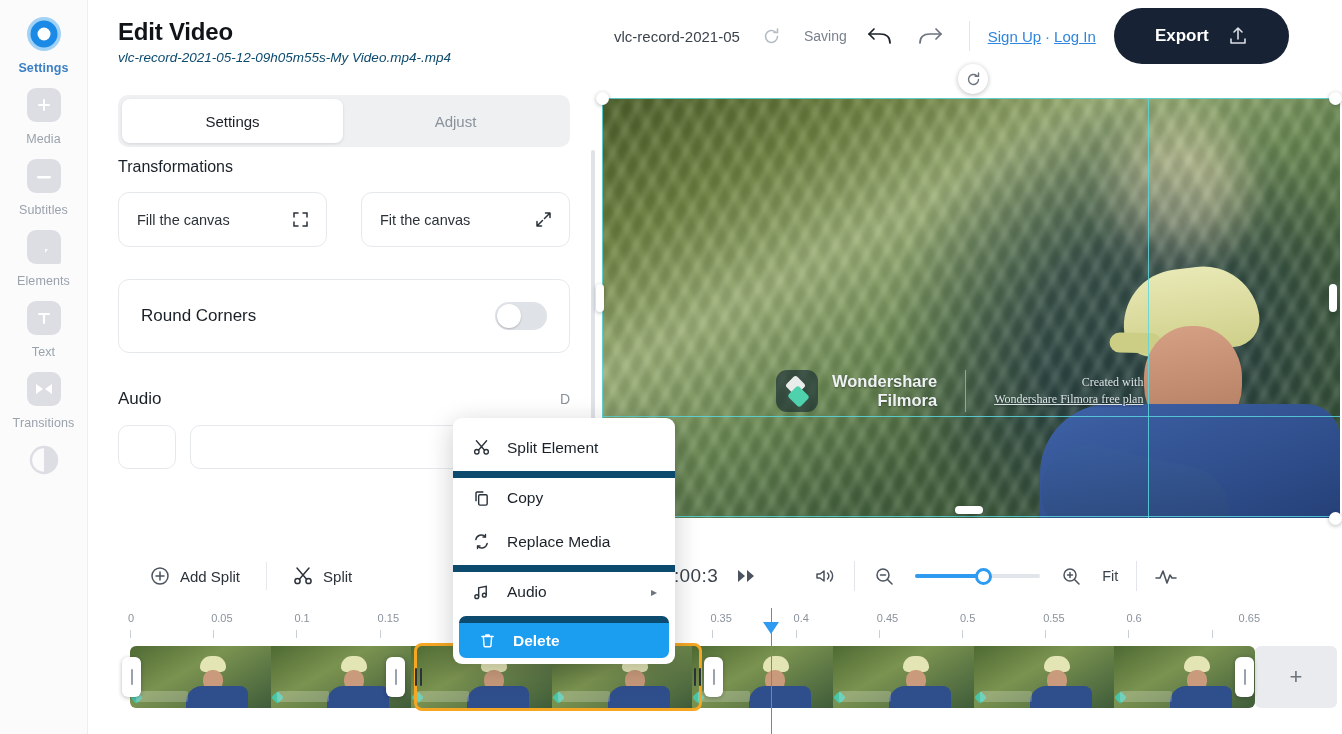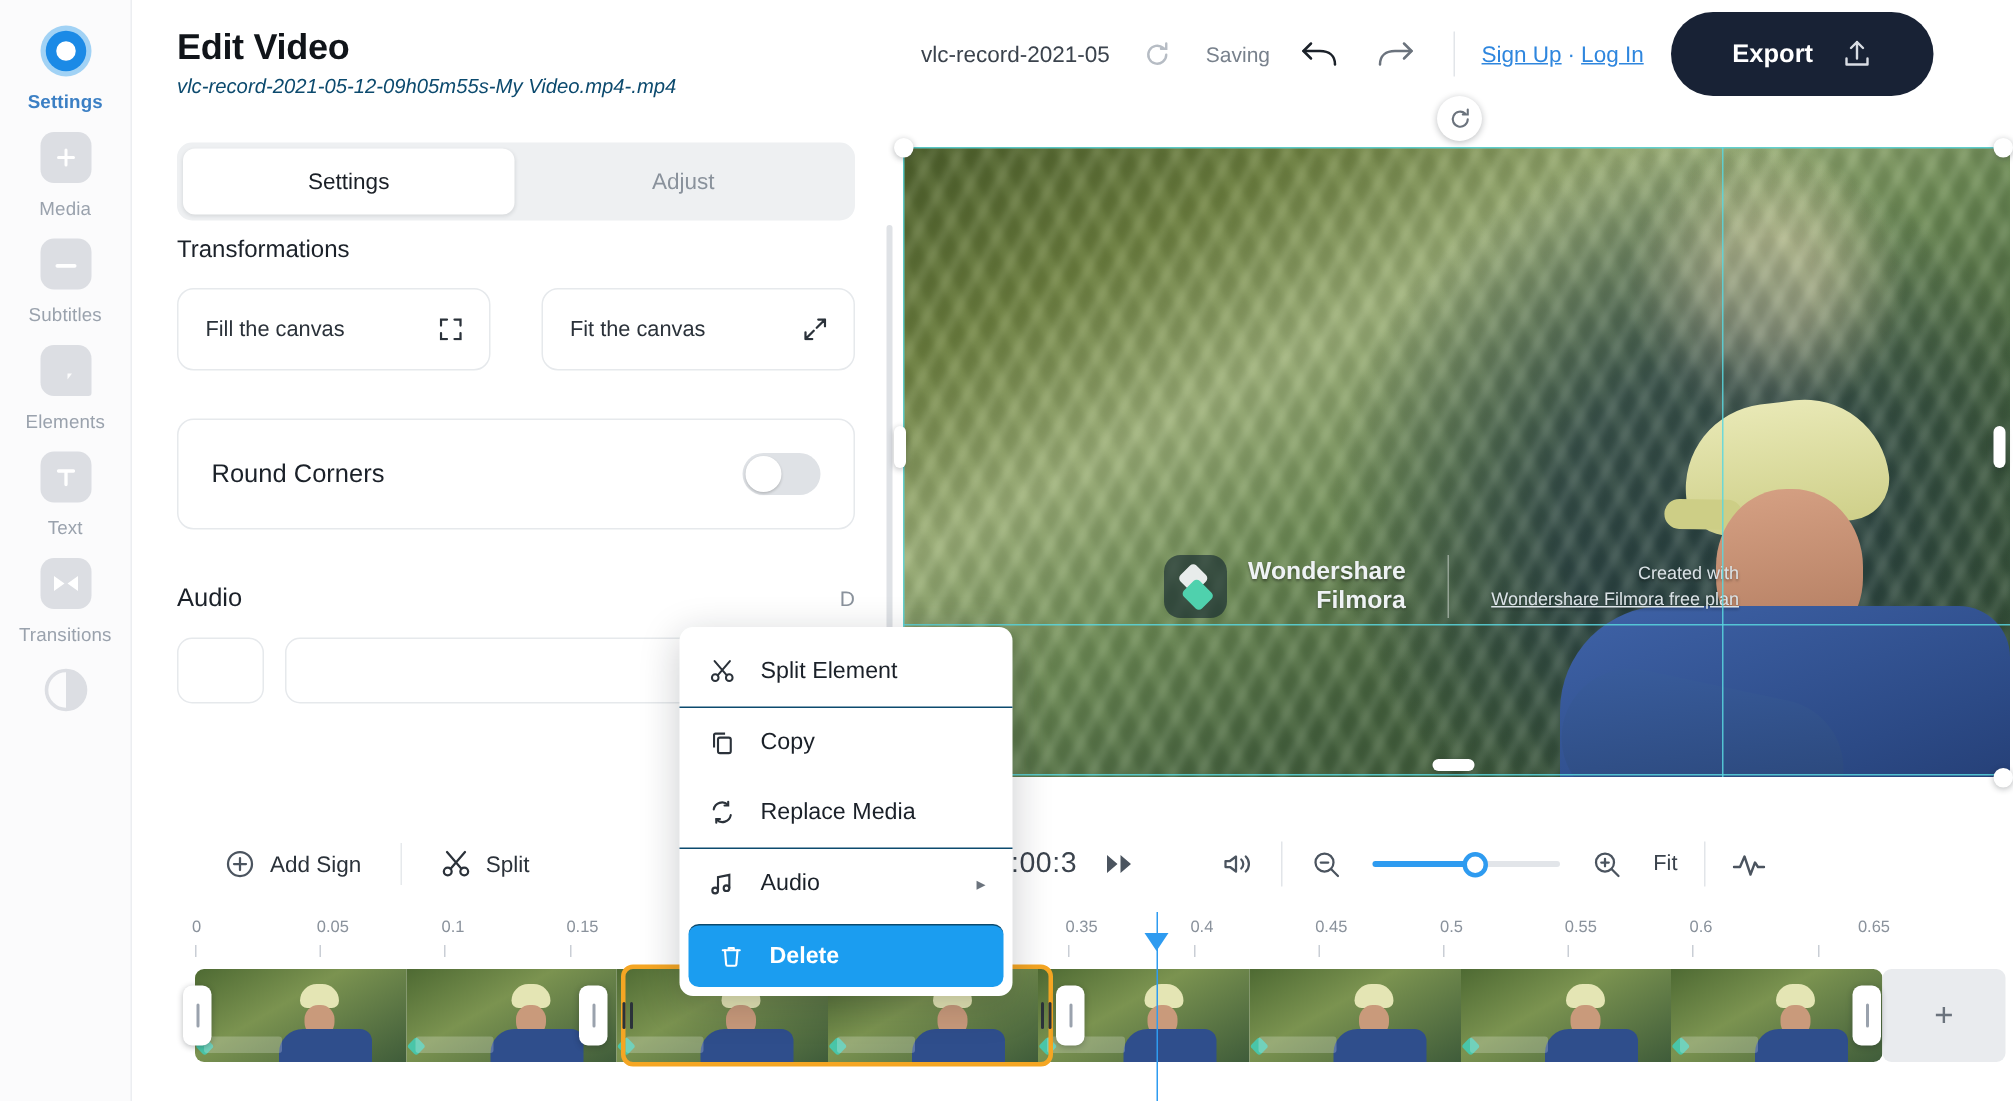--- a/index.html
+++ b/index.html
@@ -113,21 +113,21 @@
   .face { position:absolute; right:108px; top:118px; width:98px; height:108px; border-radius:48% 48% 45% 45%; background:linear-gradient(170deg,#d6a184,#b07a5e); }
   .body { position:absolute; right:10px; top:196px; width:300px; height:190px; border-radius:70px 34px 0 0; background:linear-gradient(160deg,#3f63a8,#2c4a86 55%,#1e3466); }
   .arm { position:absolute; right:120px; top:248px; width:190px; height:92px; border-radius:46px; background:linear-gradient(160deg,#3a5e9f,#26406f); transform:rotate(12deg); }
 
   .wm { position:absolute; left:174px; top:272px; display:flex; align-items:center; gap:14px; }
   .wm-logo { width:42px; height:42px; border-radius:11px; background:rgba(20,38,48,.62); position:relative; }
   .wm-logo:before { content:""; position:absolute; left:12px; top:8px; width:15px; height:15px; background:#e8eceb; transform:rotate(45deg); border-radius:3px; }
   .wm-logo:after { content:""; position:absolute; left:14px; top:19px; width:17px; height:15px; background:#4fd1ad; transform:rotate(45deg); border-radius:3px; }
   .wm-name { color:#eef2f4; font-size:16.5px; font-weight:700; line-height:1.14; text-shadow:0 1px 2px rgba(0,0,0,.4); }
   .wm-sep { width:1px; height:42px; background:rgba(255,255,255,.4); margin:0 14px; }
-  .wm-note { color:#dbe3e7; font-size:12px; line-height:1.45; text-shadow:0 1px 2px rgba(0,0,0,.4); }
+  .wm-note { color:#dbe3e7; font-size:12px; line-height:1.45; text-shadow:0 1px 2px rgba(0,0,0,.4);font-family:Liberation Serif, serif; }
   .wm-note u { text-decoration:underline; }
 
   .gl { position:absolute; background:#59d7df; opacity:.85; }
   .gl.h1 { left:0; top:0; width:738px; height:1px; }
   .gl.h2 { left:0; top:318px; width:738px; height:1px; }
   .gl.h3 { left:0; top:418px; width:738px; height:1px; }
   .gl.v1 { left:0; top:0; width:1px; height:420px; }
   .gl.v2 { left:546px; top:0; width:1px; height:420px; }
 
   .hnd { position:absolute; background:#fff; border-radius:50%; box-shadow:0 1px 4px rgba(16,22,30,.3); }
@@ -175,21 +175,21 @@
   .playhead { position:absolute; left:683px; top:0; width:1px; height:126px; background:#2e9bf0; }
   .ph-tri { position:absolute; left:-8px; top:14px; width:0; height:0; border-left:8px solid transparent; border-right:8px solid transparent; border-top:12px solid #2e9bf0; }
 
   
   .menu {
     position:absolute; left:453px; top:418px; width:222px;
     background:#fff; border-radius:9px; box-shadow:0 6px 26px rgba(16,22,30,.22); padding:6px 0; z-index:40;
   }
   .mi { height:47px; display:flex; align-items:center; gap:16px; padding:0 18px; font-size:15.5px; color:#1b2129; cursor:pointer; position:relative; }
   .mi .mico { width:20px; display:flex; align-items:center; justify-content:center; color:#2b323a; }
-  .mi.sep { border-top:1px solid #0c4a6e; }
+  .mi.sep { border-top:7px solid #0c4a6e; }
   .mi .caret { position:absolute; right:18px; color:#6b737d; font-size:12px; }
   .mi.danger { background:#1b9df0; color:#fff; font-weight:700; margin:4px 6px 0 6px; height:42px; border-radius:7px; }
   .mi.danger .mico { color:#fff; }
 
   svg { display:block; }
 </style>
 </head>
 <body>
 
 <div class="app">
@@ -458,21 +458,21 @@
   </div>
 
   <div class="tlbar">
     <div class="tl-btn">
       <span>
         <svg width="20" height="20" viewBox="0 0 20 20" fill="none" stroke="#4b545f" stroke-width="1.5" stroke-linecap="round">
           <circle cx="10" cy="10" r="8"></circle>
             <path d="M10 6v8M6 10h8"></path>
         </svg>
       </span>
-      <span>Add Sign</span>
+      <span>Add Split</span>
     </div>
     <div class="tl-div"></div>
     <div class="tl-btn">
       <span>
         <svg width="20" height="20" viewBox="0 0 20 20" fill="none" stroke="#2b323a" stroke-width="1.5" stroke-linecap="round">
           <circle cx="4.5" cy="15" r="2.6"></circle>
             <circle cx="15.5" cy="15" r="2.6"></circle>
           <path d="M6.4 13.2L16 2M13.6 13.2L4 2"></path>
         </svg>
       </span>

